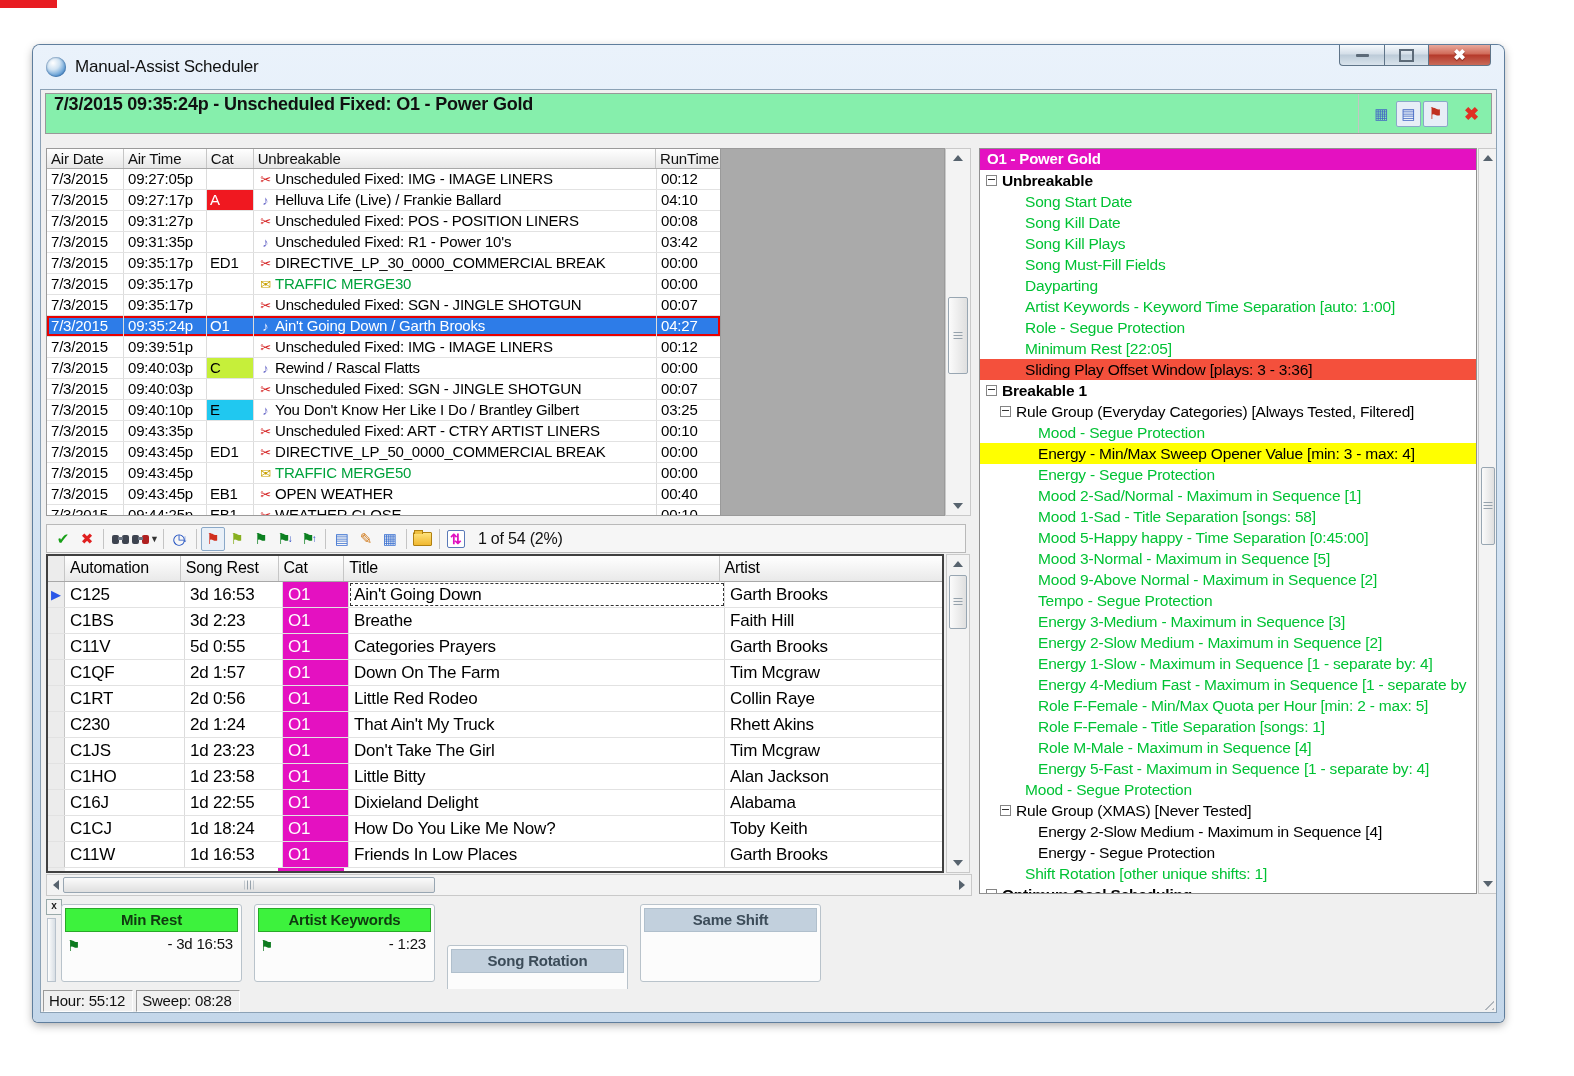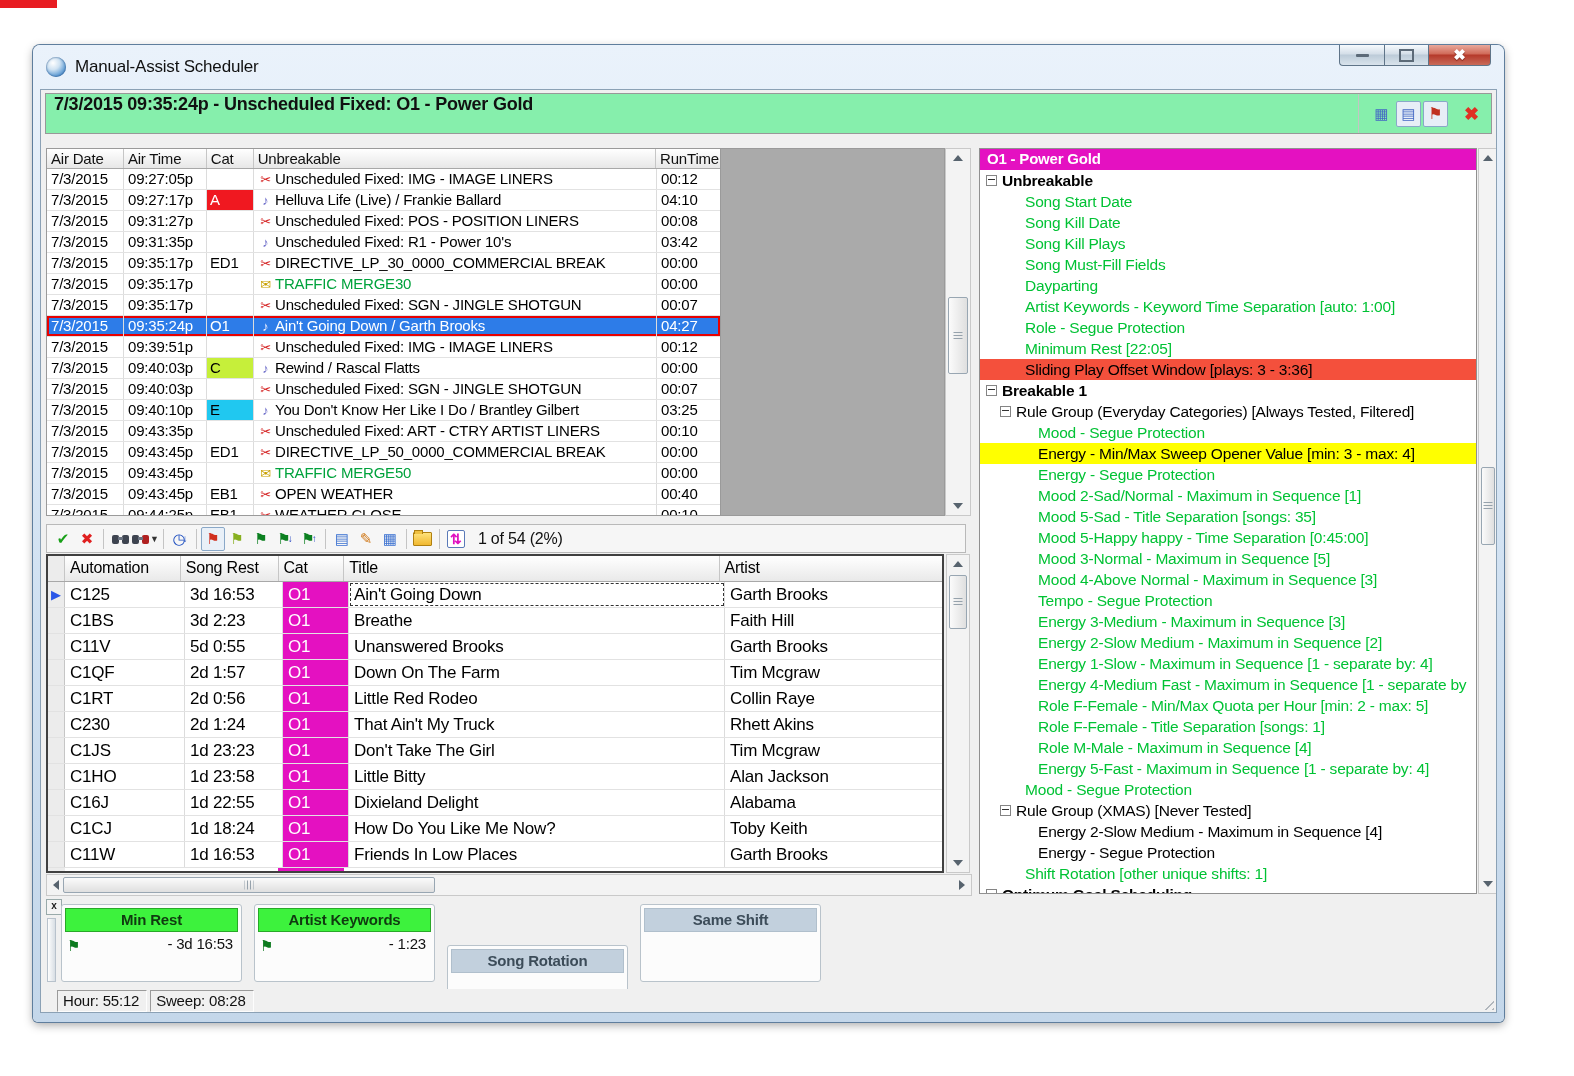--- a/index.html
+++ b/index.html
@@ -104,21 +104,21 @@
   .stack-split{position:absolute;left:4px;top:20px;width:9px;height:64px;background:linear-gradient(90deg,#fefefe,#d8dee4);border:1px solid #b8c2cc;box-sizing:border-box}
   .sbox{position:absolute;top:6px;width:181px;height:78px;background:#fcfcfc;border:1px solid #b9c3cb;border-radius:3px;box-sizing:border-box}
   .sbox-head{margin:3px;height:22px;line-height:21px;text-align:center;font-weight:bold;font-size:15px;letter-spacing:-.2px}
   .sbox-head.on{background:#3df23d;border:1px solid #28a828;color:#061}
   .sbox-head.on{color:#103a10}
   .sbox-head.off{background:#c2d0dd;border:1px solid #b0bfcc;color:#3c4c59}
   .sbox-val{text-align:right;font-size:15px;color:#111;padding-right:8px;letter-spacing:-.2px}
   .sbox-flag{position:absolute;left:5px;bottom:26px;color:#0c7a1e;font-size:15px}
 
   
-  .statusbar{position:absolute;left:0;top:899px;width:1455px;height:23px;background:#f0f0f0;display:flex;align-items:flex-end;padding-left:16px}
+  .statusbar{position:absolute;left:0;top:899px;width:1455px;height:23px;background:#f0f0f0;display:flex;align-items:flex-end;padding-left:2px}
   .scell{font-size:15px;color:#111;border:1px solid;border-color:#9a9a9a #fdfdfd #fdfdfd #9a9a9a;background:#f0f0f0;padding:1px 7px 2px 5px;margin-right:3px;letter-spacing:-.2px}
   .resize-grip{position:absolute;right:2px;bottom:2px;width:14px;height:14px;
     background:repeating-linear-gradient(315deg,#b0b6bc 0 2px,transparent 2px 5px);
     clip-path:polygon(100% 0,100% 100%,0 100%)}
 
   
   .rule-panel{position:absolute;left:938px;top:58px;width:498px;height:746px;background:#fff;border:1px solid #909090;box-sizing:border-box;overflow:hidden}
   .tree-head{height:21px;line-height:20px;background:#e411c1;color:#fff;font-weight:bold;font-size:15px;padding-left:7px;letter-spacing:-.2px}
   .trow{display:flex;align-items:center;height:21px;font-size:15.5px;white-space:nowrap;overflow:hidden;letter-spacing:-.2px}
   .trow .exp{width:9px;height:9px;border:1px solid #848484;background:#fff;position:relative;flex:none;margin-right:5px}
@@ -399,21 +399,21 @@
             <div class="c crest">3d 2:23</div>
             <div class="c scat mag" style="background: rgb(228, 17, 193);">O1</div>
             <div class="c ctitle">Breathe</div>
             <div class="c cartist">Faith Hill</div>
           </div>
           <div class="song-row">
             <div class="c cmark"></div>
             <div class="c cauto">C11V</div>
             <div class="c crest">5d 0:55</div>
             <div class="c scat mag" style="background: rgb(228, 17, 193);">O1</div>
-            <div class="c ctitle">Unanswered Brooks</div>
+            <div class="c ctitle">Categories Prayers</div>
             <div class="c cartist">Garth Brooks</div>
           </div>
           <div class="song-row">
             <div class="c cmark"></div>
             <div class="c cauto">C1QF</div>
             <div class="c crest">2d 1:57</div>
             <div class="c scat mag" style="background: rgb(228, 17, 193);">O1</div>
             <div class="c ctitle">Down On The Farm</div>
             <div class="c cartist">Tim Mcgraw</div>
           </div>
@@ -579,30 +579,30 @@
           <div class="trow kr2 hl-yellow">
             <span class="tblack">Energy - Min/Max Sweep Opener Value [min: 3 - max: 4]</span>
           </div>
           <div class="trow kr2">
             <span class="tgreen">Energy - Segue Protection</span>
           </div>
           <div class="trow kr2">
             <span class="tgreen">Mood 2-Sad/Normal - Maximum in Sequence [1]</span>
           </div>
           <div class="trow kr2">
-            <span class="tgreen">Mood 5-Sad - Title Separation [songs: 35]</span>
+            <span class="tgreen">Mood 1-Sad - Title Separation [songs: 58]</span>
           </div>
           <div class="trow kr2">
             <span class="tgreen">Mood 5-Happy happy - Time Separation [0:45:00]</span>
           </div>
           <div class="trow kr2">
             <span class="tgreen">Mood 3-Normal - Maximum in Sequence [5]</span>
           </div>
           <div class="trow kr2">
-            <span class="tgreen">Mood 4-Above Normal - Maximum in Sequence [3]</span>
+            <span class="tgreen">Mood 9-Above Normal - Maximum in Sequence [2]</span>
           </div>
           <div class="trow kr2">
             <span class="tgreen">Tempo - Segue Protection</span>
           </div>
           <div class="trow kr2">
             <span class="tgreen">Energy 3-Medium - Maximum in Sequence [3]</span>
           </div>
           <div class="trow kr2">
             <span class="tgreen">Energy 2-Slow Medium - Maximum in Sequence [2]</span>
           </div>

